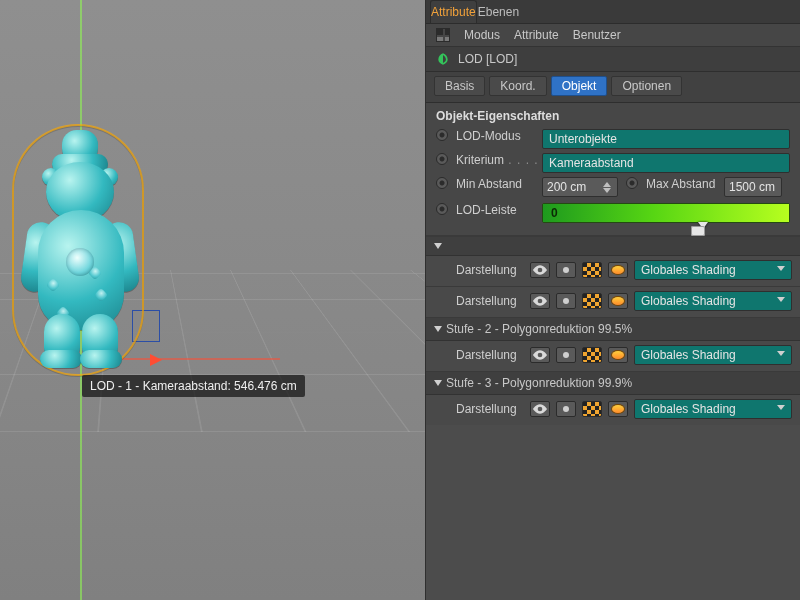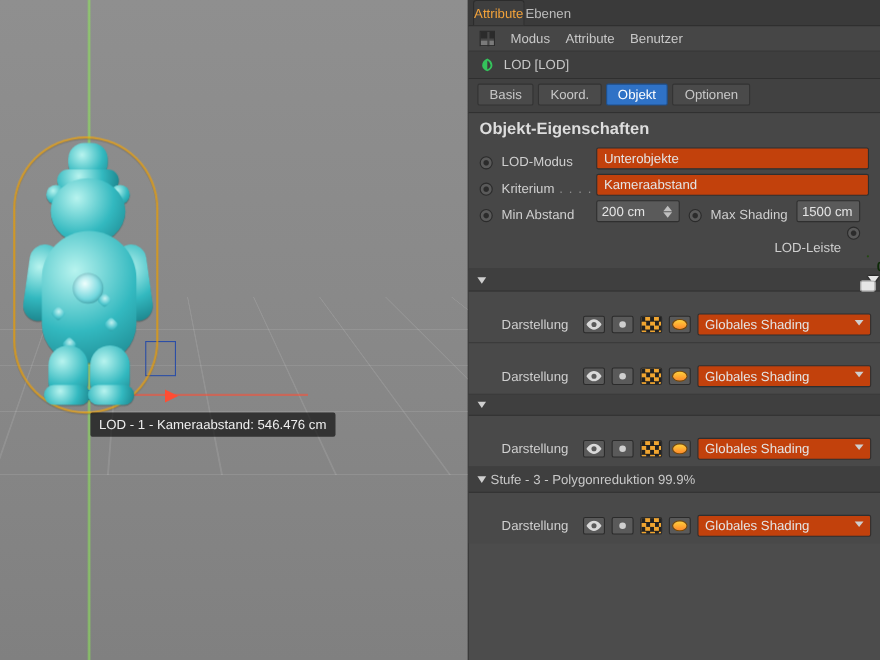--- a/index.html
+++ b/index.html
@@ -115,29 +115,29 @@
   .prop-tab {
     padding:2px 10px; background:#4a4a4a; border:1px solid #333;
     border-radius:2px; cursor:default;
   }
   .prop-tab.active { background:#2f72c6; color:#fff; border-color:#1f4f8b; }
 
   .section {
     padding: 6px 10px 8px; border-bottom:1px solid #3a3a3a;
     background:#474747;
   }
-  .section h4 { font-size:15px; font-weight:600; color:#ddd; margin-bottom:6px; }
-
-  .row { display:flex; align-items:flex-end; min-height:22px; margin:2px 0; }
+  .section h4 { font-size:12px; font-weight:600; color:#ddd; margin-bottom:6px; }
+
+  .row { display:flex; align-items:flex-start; min-height:22px; margin:2px 0; }
   .radio { width:12px; height:12px; border:1px solid #2b2b2b; border-radius:50%;
            margin-right:8px; background:radial-gradient(circle at 50% 50%, #2b2b2b 2px, #5a5a5a 3px); }
   .label { width:86px; color:#cfcfcf; white-space:nowrap; }
   .label.dots::after { content:" . . . ."; color:#8e8e8e; letter-spacing:1px; }
   .field, .select {
-    flex:1; height:20px; background:#c2410c; border:1px solid #2f2f2f;
+    flex:1; height:20px; background:#0f766e; border:1px solid #2f2f2f;
     color:#e4e4e4; padding:0 6px; display:flex; align-items:center;
     border-radius:2px;
   }
   .num {
     width:76px; height:20px; background:#5a5a5a; border:1px solid #2f2f2f;
     color:#e4e4e4; padding:0 4px; display:flex; align-items:center; justify-content:space-between;
     border-radius:2px;
   }
   .spinner { width:10px; display:flex; flex-direction:column; gap:1px; margin-left:4px; }
   .spinner span { width:0;height:0;border:4px solid transparent; }
@@ -160,21 +160,21 @@
 
   .stage {
     background:#494949; border-top:1px solid #3a3a3a;
   }
   .stage-header {
     display:flex; align-items:center; gap:4px;
     background:#3f3f3f; padding:4px 8px; border-bottom:1px solid #323232;
   }
   .disc { width:0;height:0;border:4px solid transparent;border-top:6px solid #cfcfcf; transform:translateY(2px); }
   .stage-body { padding:4px 8px 6px; }
-  .darst-row { display:flex; align-items:center; gap:6px;margin-top:16px; }
+  .darst-row { display:flex; align-items:center; gap:6px; }
   .darst-label { width:90px; padding-left:22px; color:#cfcfcf; }
   .mini {
     width:20px; height:16px; border:1px solid #2b2b2b; border-radius:2px;
     display:flex; align-items:center; justify-content:center; background:#5a5a5a;
   }
   .mini.eye   svg { width:14px; height:10px; fill:#d9d9d9; }
   .mini.dot   { background:#5a5a5a; }
   .mini.dot::after { content:""; width:6px; height:6px; border-radius:50%; background:#cfcfcf; }
   .mini.check {
     background:
@@ -275,27 +275,27 @@
       <div class="label">Min Abstand</div>
       <div class="num">
         <span>200 cm</span>
         <div class="spinner">
             <span class="up"></span>
             <span class="down"></span>
           </div>
       </div>
       <div style="width:8px"></div>
       <div class="radio"></div>
-      <div class="label" style="width:78px">Max Shading</div>
+      <div class="label" style="width:78px">Max Abstand</div>
       <div class="num" style="width:58px">
         <span>1500 cm</span>
       </div>
     </div>
 
-    <div class="row" style="margin-top:4px;flex-direction:column;">
+    <div class="row" style="margin-top:4px;">
       <div class="radio"></div>
       <div class="label">LOD-Leiste</div>
       <div class="leiste-wrap">
         <div class="leiste-bar"></div>
         <div class="leiste-val">0</div>
         <div class="leiste-cursor"></div>
         <div class="leiste-ctx"></div>
       </div>
     </div>
   </div>
@@ -339,20 +339,21 @@
           <span>Globales Shading</span>
           <span class="dd-arrow"></span>
         </div>
       </div>
     </div>
   </div>
 
   <div class="stage">
     <div class="stage-header">
       <span class="disc"></span>
+      <span>Stufe - 2 - Polygonreduktion 99.5%</span>
     </div>
     <div class="stage-body">
       <div class="darst-row">
         <div class="darst-label">Darstellung</div>
         <div class="mini eye">
             <svg viewBox="0 0 24 16">
               <path d="M12 0C5 0 0 8 0 8s5 8 12 8 12-8 12-8S19 0 12 0zm0 12a4 4 0 110-8 4 4 0 010 8z"></path>
             </svg>
           </div>
         <div class="mini dot"></div>

